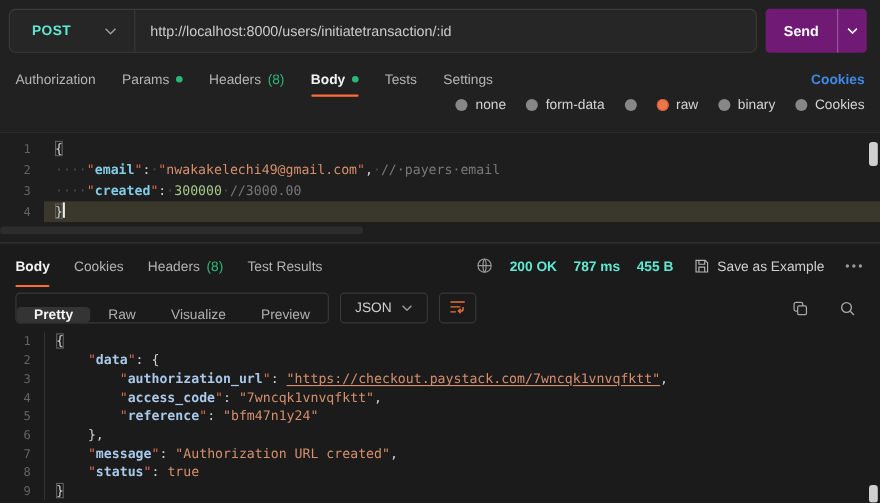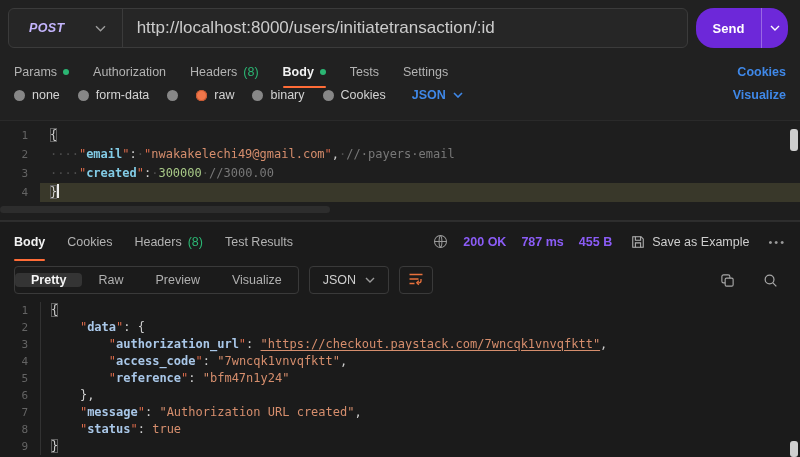--- a/index.html
+++ b/index.html
@@ -9,39 +9,39 @@
     font-family: "Liberation Sans", sans-serif;
     color: #d8d8d8;
     font-size: 12.5px;
   }
   .app { display: flex; flex-direction: column; height: 457px; }
 
   
   .url-row { display: flex; align-items: center; gap: 8px; padding: 8px 12px 8px 8px; }
   .url-bar { flex: 1; display: flex; align-items: stretch; height: 40px; background: #262626; border: 1px solid #3b3b3b; border-radius: 6px; overflow: hidden; }
   .method { display: flex; align-items: center; gap: 30px; padding: 0 16px 0 20px; cursor: pointer; }
-  .method-label { color: #c4b5fd; font-weight: bold; font-size: 12.5px; letter-spacing: .4px; font-style: italic; }
+  .method-label { color: #5eead4; font-weight: bold; font-size: 12.5px; letter-spacing: .4px; }
   .chev { color: #9a9a9a; display: flex; align-items: center; }
   .divider-v { width: 1px; background: #3b3b3b; }
-  .url-input { flex: 1; background: transparent; border: none; outline: none; color: #cccccc; font-size: 17px; padding: 0 14px; font-family: "Liberation Sans", sans-serif; }
-  .send-btn { width: 92px; height: 40px; background: #6d28d9; border-radius: 18px; display: flex; align-items: stretch; color: #fff; cursor: pointer; overflow: hidden; }
+  .url-input { flex: 1; background: transparent; border: none; outline: none; color: #cccccc; font-size: 13px; padding: 0 14px; font-family: "Liberation Sans", sans-serif; }
+  .send-btn { width: 92px; height: 40px; background: #701a75; border-radius: 4px; display: flex; align-items: stretch; color: #fff; cursor: pointer; overflow: hidden; }
   .send-main { flex: 1; display: flex; align-items: center; justify-content: center; font-weight: bold; font-size: 13px; }
   .send-arrow { width: 27px; border-left: 1px solid rgba(255,255,255,.3); display: flex; align-items: center; justify-content: center; color: #fff; }
 
   
   .tabs-row { display: flex; align-items: center; height: 32px; padding: 0 14px; }
   .tab { position: relative; height: 100%; display: flex; align-items: center; gap: 6px; margin-right: 24px; color: #b3b3b3; cursor: pointer; }
   .tab.active { color: #f2f2f2; font-weight: bold; }
   .tab.active::after { content: ""; position: absolute; left: 0; right: 0; bottom: 0; height: 2px; background: #ff6c37; border-radius: 1px; }
   .dot { width: 6px; height: 6px; border-radius: 50%; background: #2bb673; }
   .count { color: #2bb673; }
   .link-blue { margin-left: auto; color: #3f88e8; font-weight: bold; cursor: pointer; }
 
   
-  .subtabs { display: flex; align-items: flex-start; height: 32px; padding: 0 14px; gap: 18px; }
+  .subtabs { display: flex; align-items: flex-end; height: 32px; padding: 0 14px; gap: 18px; flex-direction: column; }
   .radio-opt { display: flex; align-items: center; gap: 7px; cursor: pointer; }
   .radio { width: 11px; height: 11px; border-radius: 50%; background: #878787; }
   .radio.sel { background: #f0764a; box-shadow: 0 0 0 1px #c75a33 inset; }
   .radio-label { color: #d3d3d3; }
   .json-select { display: flex; align-items: center; gap: 7px; color: #3f88e8; font-weight: bold; cursor: pointer; margin-left: 8px; }
 
   
   .editor { position: relative; background: #1e1e1e; border-top: 1px solid #2a2a2a; padding-top: 5px; height: 82px; }
   .hstrip { height: 19px; background: #1e1e1e; border-bottom: 1px solid #2e2e2e; position: relative; }
   .hthumb { position: absolute; left: 0; top: 4px; height: 7px; width: 330px; background: #2d2d2d; border-radius: 4px; }
@@ -64,27 +64,27 @@
   .bool { color: #d68e6d; }
   .link { color: #d68e6d; text-decoration: underline; text-underline-offset: 2px; }
   .match { outline: 1px solid #606060; outline-offset: -1px; }
   .cursor { display: inline-block; width: 2px; height: 14px; background: #ececec; vertical-align: -2px; }
   .vthumb { position: absolute; right: 2px; width: 8px; background: #cfcfcf; border-radius: 3px; }
 
   
   .resp-header { display: flex; align-items: center; height: 40px; padding: 0 14px; background: #1b1b1b; border-top: 1px solid #2d2d2d; }
   .resp-header .tab { margin-right: 22px; }
   .status-group { margin-left: auto; display: flex; align-items: center; gap: 15px; }
-  .green { color: #8b5cf6; font-weight: bold; font-size: 12.5px; }
+  .green { color: #5eead4; font-weight: bold; font-size: 12.5px; }
   .icon-btn { display: flex; align-items: center; color: #a8a8a8; cursor: pointer; }
   .save-group { display: flex; align-items: flex-start; gap: 7px; color: #cfcfcf; cursor: pointer; margin-left: 4px; }
   .more-dots { color: #9a9a9a; letter-spacing: 2px; font-size: 11px; cursor: pointer; margin-left: 4px; }
 
   .resp-toolbar { display: flex; align-items: center; height: 38px; padding: 0 14px; background: #1b1b1b; gap: 10px; }
-  .views { display: flex; align-items: center; height: 28px; border: 1px solid #3a3a3a; border-radius: 4px; overflow: hidden; }
+  .views { display: flex; align-items: flex-end; height: 28px; border: 1px solid #3a3a3a; border-radius: 4px; overflow: hidden; }
   .view { padding: 0 16px; display: flex; align-items: center; color: #b0b0b0; cursor: pointer; }
   .view.active { background: #343434; color: #f4f4f4; font-weight: bold; border-radius: 4px; }
   .lang-box { height: 28px; border: 1px solid #3a3a3a; border-radius: 4px; display: flex; align-items: center; gap: 9px; padding: 0 13px; color: #cfcfcf; cursor: pointer; }
   .wrap-box { height: 28px; width: 34px; border: 1px solid #3a3a3a; border-radius: 4px; display: flex; align-items: center; justify-content: center; cursor: pointer; }
   .right-icons { margin-left: auto; display: flex; align-items: center; gap: 28px; padding-right: 8px; }
 
   .resp-body { position: relative; flex: 1; background: #1b1b1b; padding-top: 3px; overflow: hidden; }
 </style>
 </head>
 <body>
@@ -110,25 +110,25 @@
         <svg width="10" height="6" viewBox="0 0 10 6">
             <path d="M1 1l4 4 4-4" fill="none" stroke="currentColor" stroke-width="1.4"></path>
           </svg>
       </span>
     </div>
   </div>
 
   <div class="tabs-row">
     <div style="display:flex;align-items:stretch;height:100%">
         <div class="tab">
+          <span class="tab-label">Authorization</span>
+        </div>
+        <div class="tab">
           <span class="tab-label">Params</span>
           <span class="dot"></span>
-        </div>
-        <div class="tab">
-          <span class="tab-label">Authorization</span>
         </div>
         <div class="tab">
           <span class="tab-label">Headers</span>
           <span class="count">(8)</span>
         </div>
         <div class="tab active">
           <span class="tab-label">Body</span>
           <span class="dot"></span>
         </div>
         <div class="tab">
@@ -239,22 +239,22 @@
         <span>Save as Example</span>
       </span>
       <span class="more-dots">•••</span>
     </div>
   </div>
 
   <div class="resp-toolbar">
     <div class="views">
         <div class="view active">Pretty</div>
         <div class="view">Raw</div>
+        <div class="view">Visualize</div>
         <div class="view">Preview</div>
-        <div class="view">Visualize</div>
       </div>
     <div class="lang-box">
       <span>JSON</span>
       <span class="chev">
         <svg width="10" height="6" viewBox="0 0 10 6">
             <path d="M1 1l4 4 4-4" fill="none" stroke="currentColor" stroke-width="1.4"></path>
           </svg>
       </span>
     </div>
     <div class="wrap-box">

